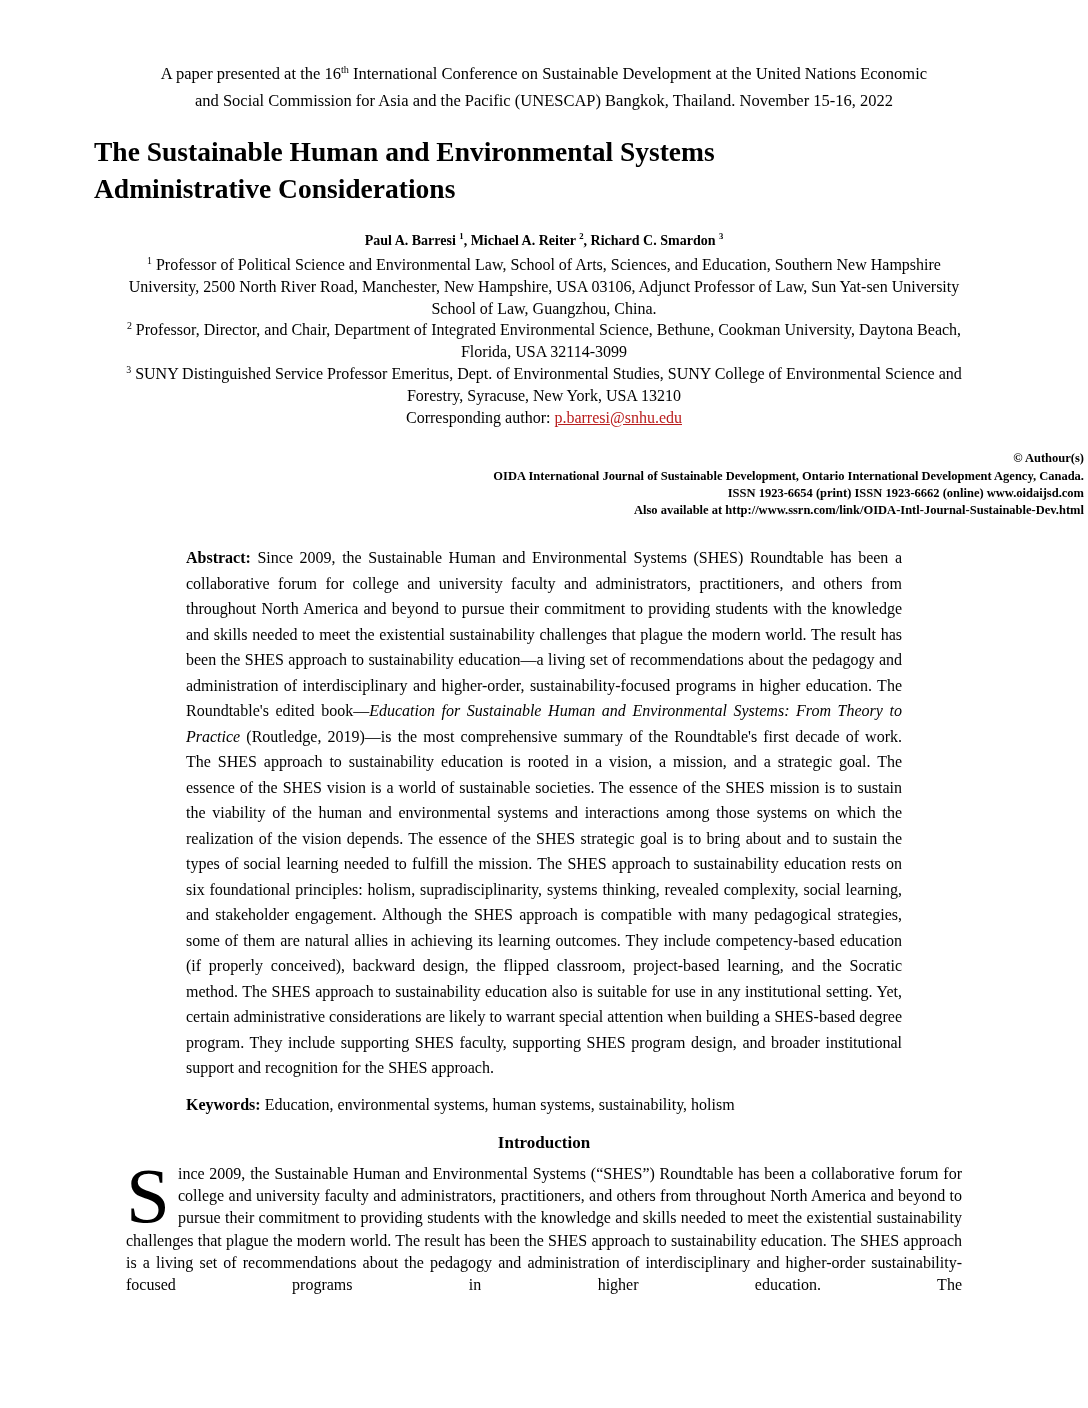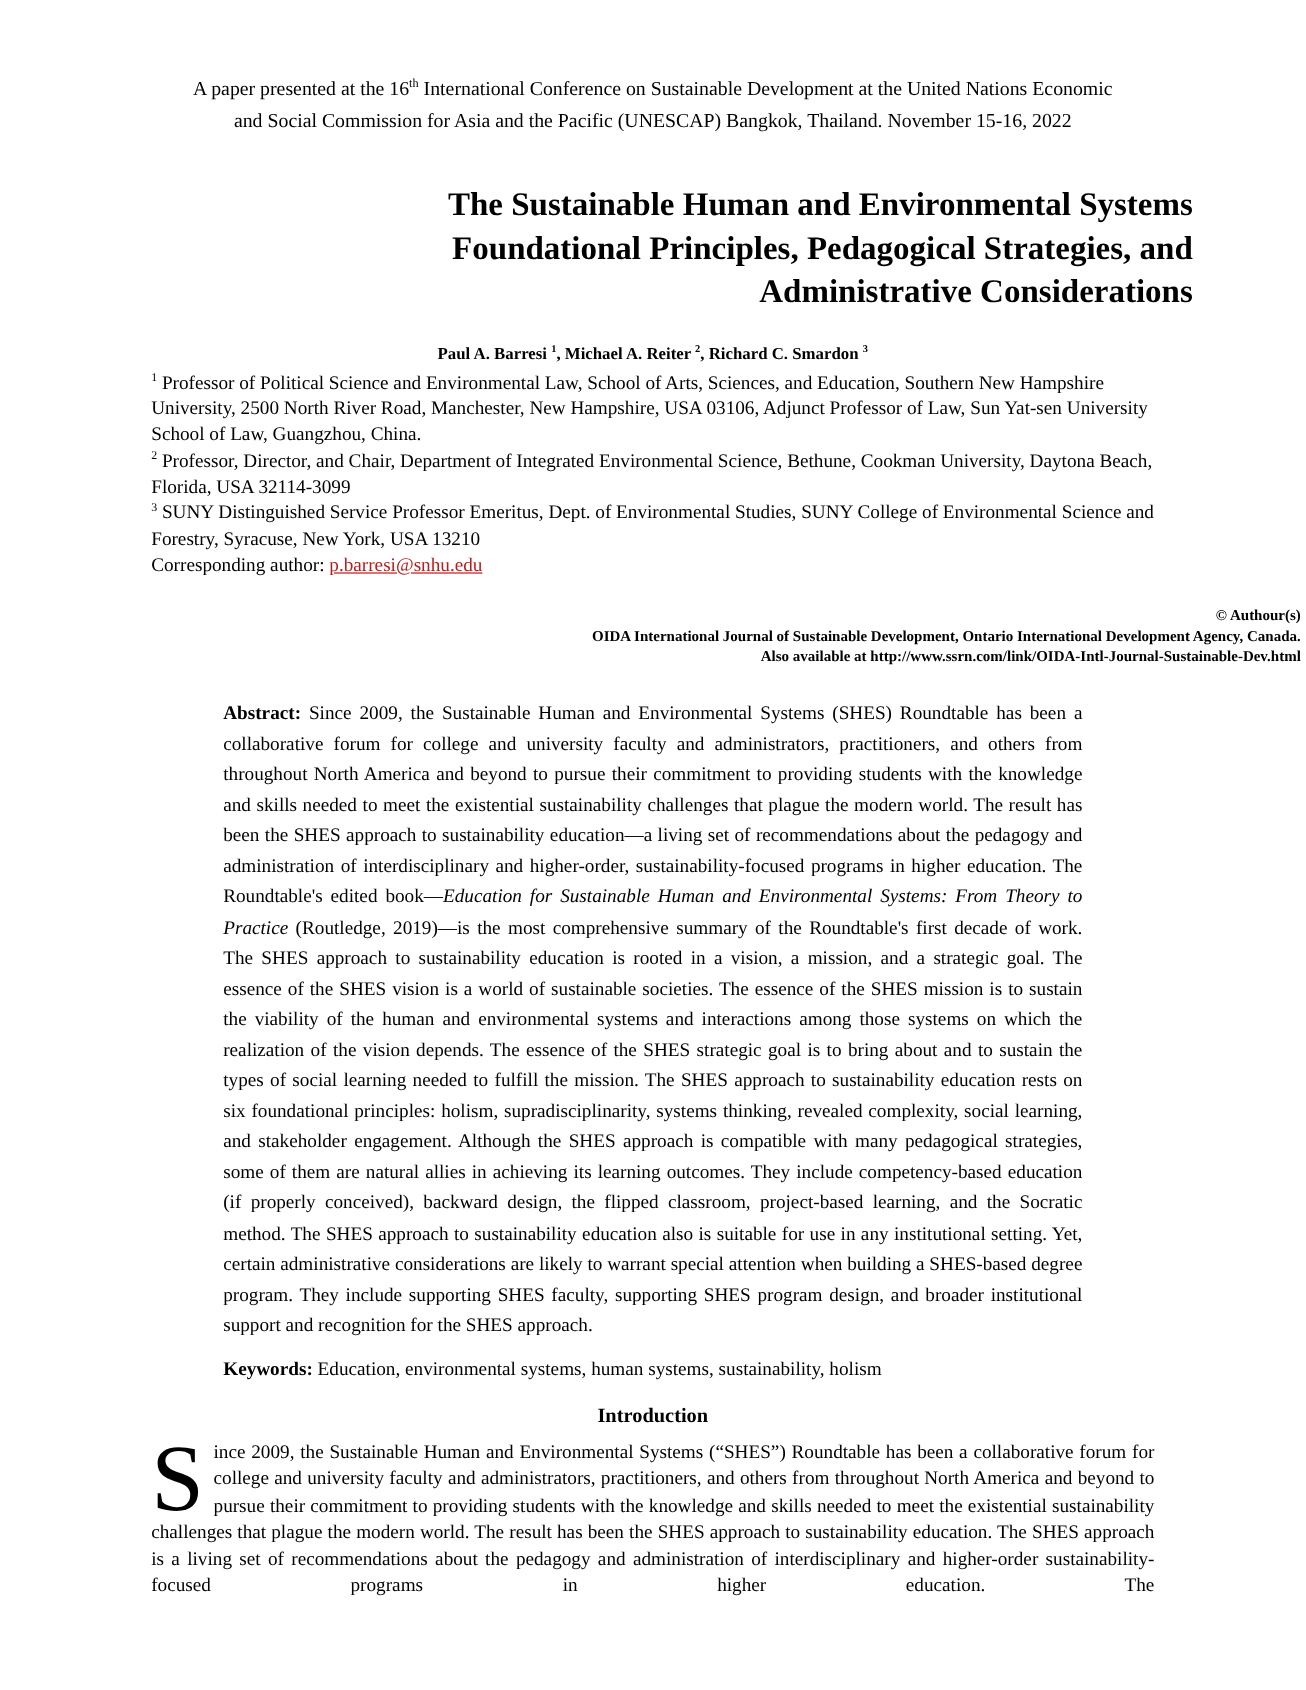--- a/index.html
+++ b/index.html
@@ -16,37 +16,38 @@
   sup { font-size: 0.62em; line-height: 0; }
   .header-note {
     margin: 0 auto;
     padding-top: 60px;
     width: 940px;
     text-align: center;
     font-size: 16.5px;
     line-height: 27px;
   }
   .paper-title {
-    margin: 38px auto 0;
+    margin: 20px auto 0;
     width: 900px;
-    text-align: right;
+    text-align: left;
     font-weight: bold;
     font-size: 27.5px;
     line-height: 36.5px;
   }
   .authors {
     margin-top: 22px;
     text-align: center;
     font-weight: bold;
     font-size: 14px;
     line-height: 24px;
   }
   .affiliations {
     width: 836px;
     margin: 1px auto 0;
+    text-align: center;
     font-size: 16px;
     line-height: 21.8px;
   }
   .email-link {
     color: #b91c1c;
     text-decoration: underline;
     cursor: pointer;
   }
   .publisher {
     margin-top: 22px;
@@ -93,36 +94,36 @@
 </style>
 </head>
 <body>
 
 <div class="page">
 
   <p class="header-note"><span>A paper presented at the 16</span><sup>th</sup><span> International Conference on Sustainable Development at the United Nations Economic</span><br><span>and Social Commission for Asia and the Pacific (UNESCAP) Bangkok, Thailand. November 15-16, 2022</span></p>
 
   <div class="paper-title">
     <div>The Sustainable Human and Environmental Systems</div>
-    <div>Foundational Principles, Pedagogical Strategies, and</div>
     <div>Administrative Considerations</div>
   </div>
 
   <div class="authors"><span>Paul A. Barresi </span><sup>1</sup><span>, Michael A. Reiter </span><sup>2</sup><span>, Richard C. Smardon </span><sup>3</sup></div>
 
   <div class="affiliations">
     <div><sup>1</sup><span> Professor of Political Science and Environmental Law, School of Arts, Sciences, and Education, Southern New Hampshire University, 2500 North River Road, Manchester, New Hampshire, USA 03106, Adjunct Professor of Law, Sun Yat-sen University School of Law, Guangzhou, China.</span></div>
     <div><sup>2</sup><span> Professor, Director, and Chair, Department of Integrated Environmental Science, Bethune, Cookman University, Daytona Beach, Florida, USA 32114-3099</span></div>
     <div><sup>3</sup><span> SUNY Distinguished Service Professor Emeritus, Dept. of Environmental Studies, SUNY College of Environmental Science and Forestry, Syracuse, New York, USA 13210</span></div>
     <div><span>Corresponding author: </span><a class="email-link">p.barresi@snhu.edu</a></div>
   </div>
 
   <div class="publisher">
     <div>© Authour(s)</div>
     <div>OIDA International Journal of Sustainable Development, Ontario International Development Agency, Canada.</div>
+    <div>ISSN 1923-6654 (print) ISSN 1923-6662 (online) www.oidaijsd.com</div>
     <div>Also available at http://www.ssrn.com/link/OIDA-Intl-Journal-Sustainable-Dev.html</div>
   </div>
 
   <p class="abstract"><b>Abstract: </b><span>Since 2009, the Sustainable Human and Environmental Systems (SHES) Roundtable has been a collaborative forum for college and university faculty and administrators, practitioners, and others from throughout North America and beyond to pursue their commitment to providing students with the knowledge and skills needed to meet the existential sustainability challenges that plague the modern world. The result has been the SHES approach to sustainability education—a living set of recommendations about the pedagogy and administration of interdisciplinary and higher-order, sustainability-focused programs in higher education. The Roundtable's edited book—</span><i>Education for Sustainable Human and Environmental Systems: From Theory to Practice</i><span> (Routledge, 2019)—is the most comprehensive summary of the Roundtable's first decade of work. The SHES approach to sustainability education is rooted in a vision, a mission, and a strategic goal. The essence of the SHES vision is a world of sustainable societies. The essence of the SHES mission is to sustain the viability of the human and environmental systems and interactions among those systems on which the realization of the vision depends. The essence of the SHES strategic goal is to bring about and to sustain the types of social learning needed to fulfill the mission. The SHES approach to sustainability education rests on six foundational principles: holism, supradisciplinarity, systems thinking, revealed complexity, social learning, and stakeholder engagement. Although the SHES approach is compatible with many pedagogical strategies, some of them are natural allies in achieving its learning outcomes. They include competency-based education (if properly conceived), backward design, the flipped classroom, project-based learning, and the Socratic method. The SHES approach to sustainability education also is suitable for use in any institutional setting. Yet, certain administrative considerations are likely to warrant special attention when building a SHES-based degree program. They include supporting SHES faculty, supporting SHES program design, and broader institutional support and recognition for the SHES approach.</span></p>
 
   <p class="keywords"><b>Keywords: </b><span>Education, environmental systems, human systems, sustainability, holism</span></p>
 
   <div class="intro-heading">Introduction</div>
 
   <p class="intro"><span class="dropcap">S</span><span>ince 2009, the Sustainable Human and Environmental Systems (“SHES”) Roundtable has been a collaborative forum for college and university faculty and administrators, practitioners, and others from throughout North America and beyond to pursue their commitment to providing students with the knowledge and skills needed to meet the existential sustainability challenges that plague the modern world. The result has been the SHES approach to sustainability education. The SHES approach is a living set of recommendations about the pedagogy and administration of interdisciplinary and higher-order sustainability-focused programs in higher education. The</span></p>

